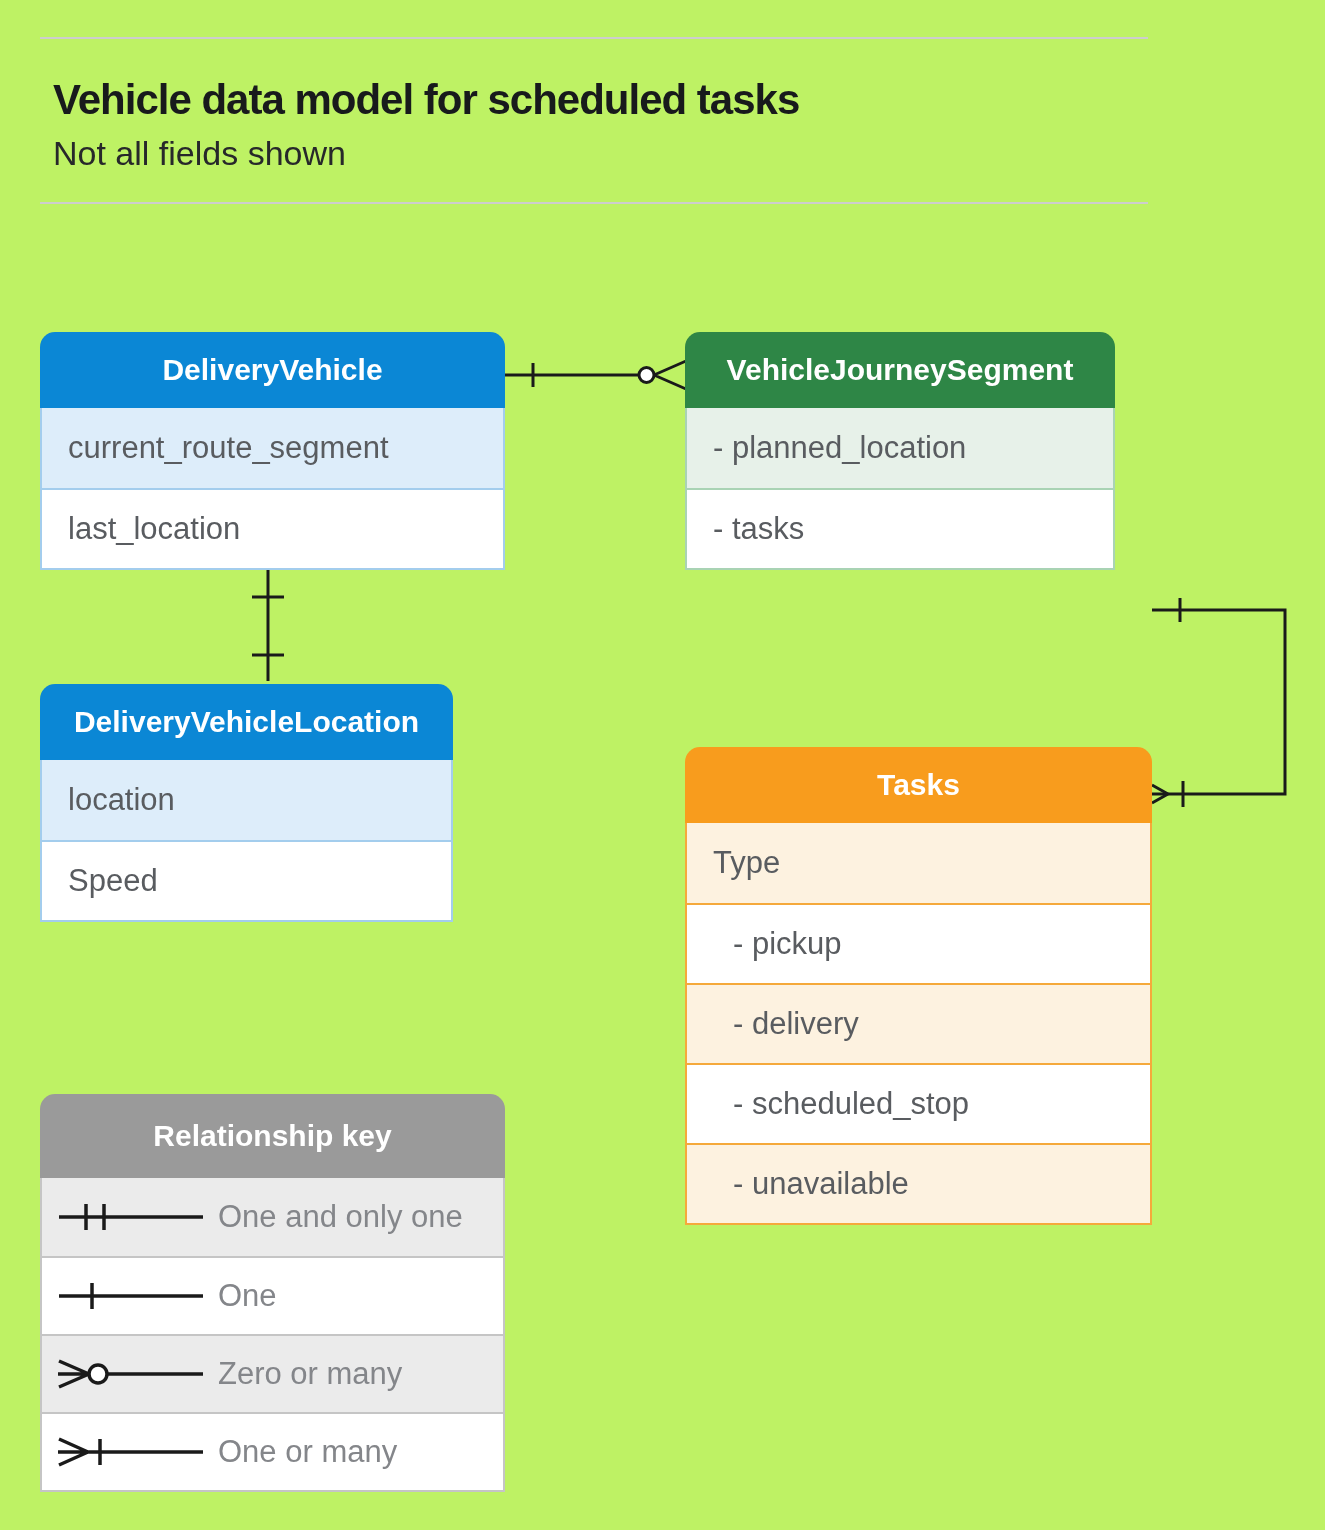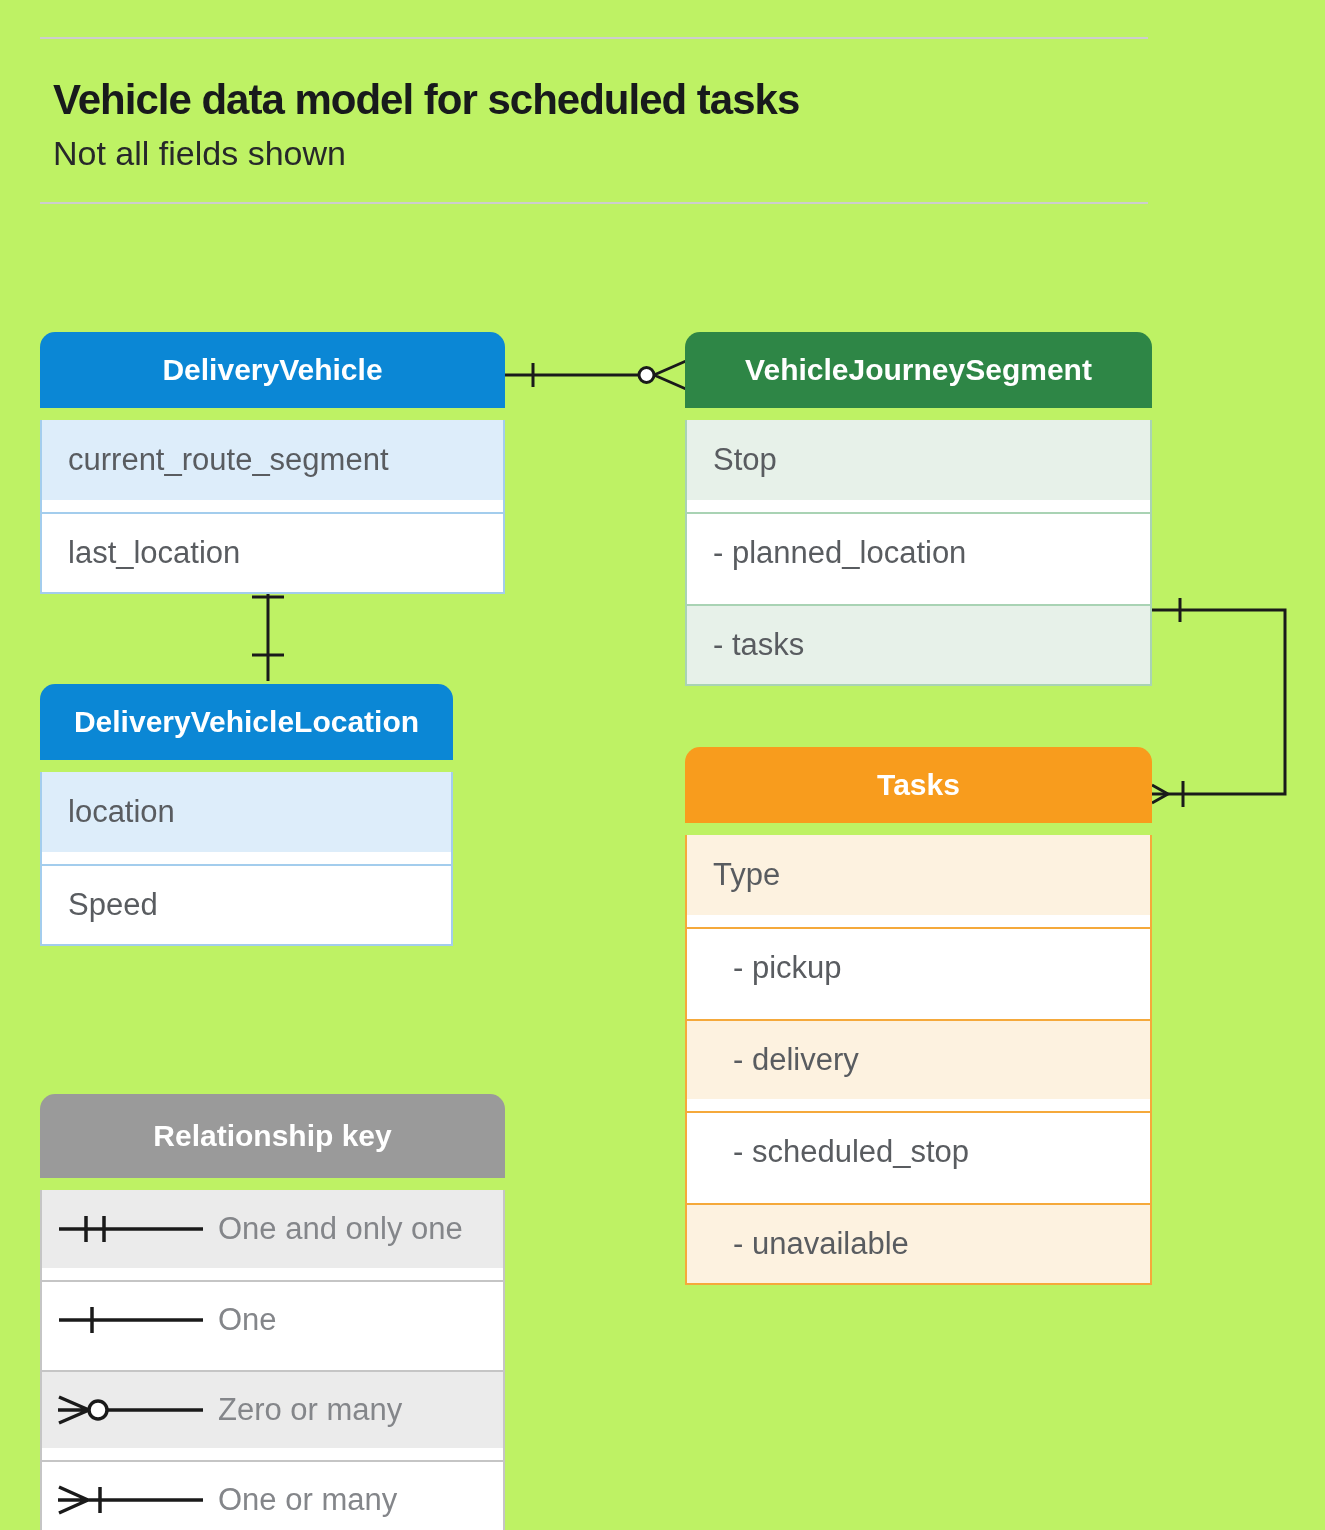--- a/index.html
+++ b/index.html
@@ -13,21 +13,21 @@
 
   .page-title { position:absolute; left:53px; top:76px; font-size:42px; font-weight:700;
                 letter-spacing:-1px; color:#181a1c; }
   .page-subtitle { position:absolute; left:53px; top:134px; font-size:34px; color:#27282a; }
 
   .entity { position:absolute; }
   .ehead { height:76px; border-radius:15px 15px 0 0; display:flex; align-items:center;
            justify-content:center; color:#ffffff; font-weight:700; font-size:30px; }
   .ebody { border:2px solid var(--bc); border-top:none; background:#fff; }
   .erow { height:80px; display:flex; align-items:center; padding-left:26px;
-          font-size:31px; color:#595c60; background:#ffffff;margin-top:12px; }
+          font-size:31px; color:#595c60; background:#ffffff; }
   .erow + .erow { border-top:2px solid var(--bc); }
   .erow:nth-child(odd) { background:var(--tint); }
   .erow.sub { padding-left:46px; }
 
   .blue   { --head:#0b87d5; --tint:#ddedfa; --bc:#a3cded; }
   .green  { --head:#2e8646; --tint:#e7f1e9; --bc:#a9d3b4; }
   .orange { --head:#f89c1d; --tint:#fdf2e0; --bc:#f5a93b; }
   .gray   { --head:#9a9a9a; --tint:#ebebeb; --bc:#c5c5c5; }
   .ehead { background:var(--head); }
 
@@ -73,24 +73,23 @@
   </svg>
 
   <div class="entity blue" style="left:40px; top:332px; width:465px;">
     <div class="ehead">DeliveryVehicle</div>
     <div class="ebody">
       <div class="erow">current_route_segment</div>
       <div class="erow">last_location</div>
     </div>
   </div>
 
-  <div class="entity green" style="left:685px; top:332px; width:467px;text-align:right;">
+  <div class="entity green" style="left:685px; top:332px; width:430px;text-align:right;">
     <div class="ehead">VehicleJourneySegment</div>
     <div class="ebody">
-      <div class="erow">Stop</div>
       <div class="erow">- planned_location</div>
       <div class="erow">- tasks</div>
     </div>
   </div>
 
   <div class="entity blue" style="left:40px; top:684px; width:413px;">
     <div class="ehead">DeliveryVehicleLocation</div>
     <div class="ebody">
       <div class="erow">location</div>
       <div class="erow">Speed</div>

